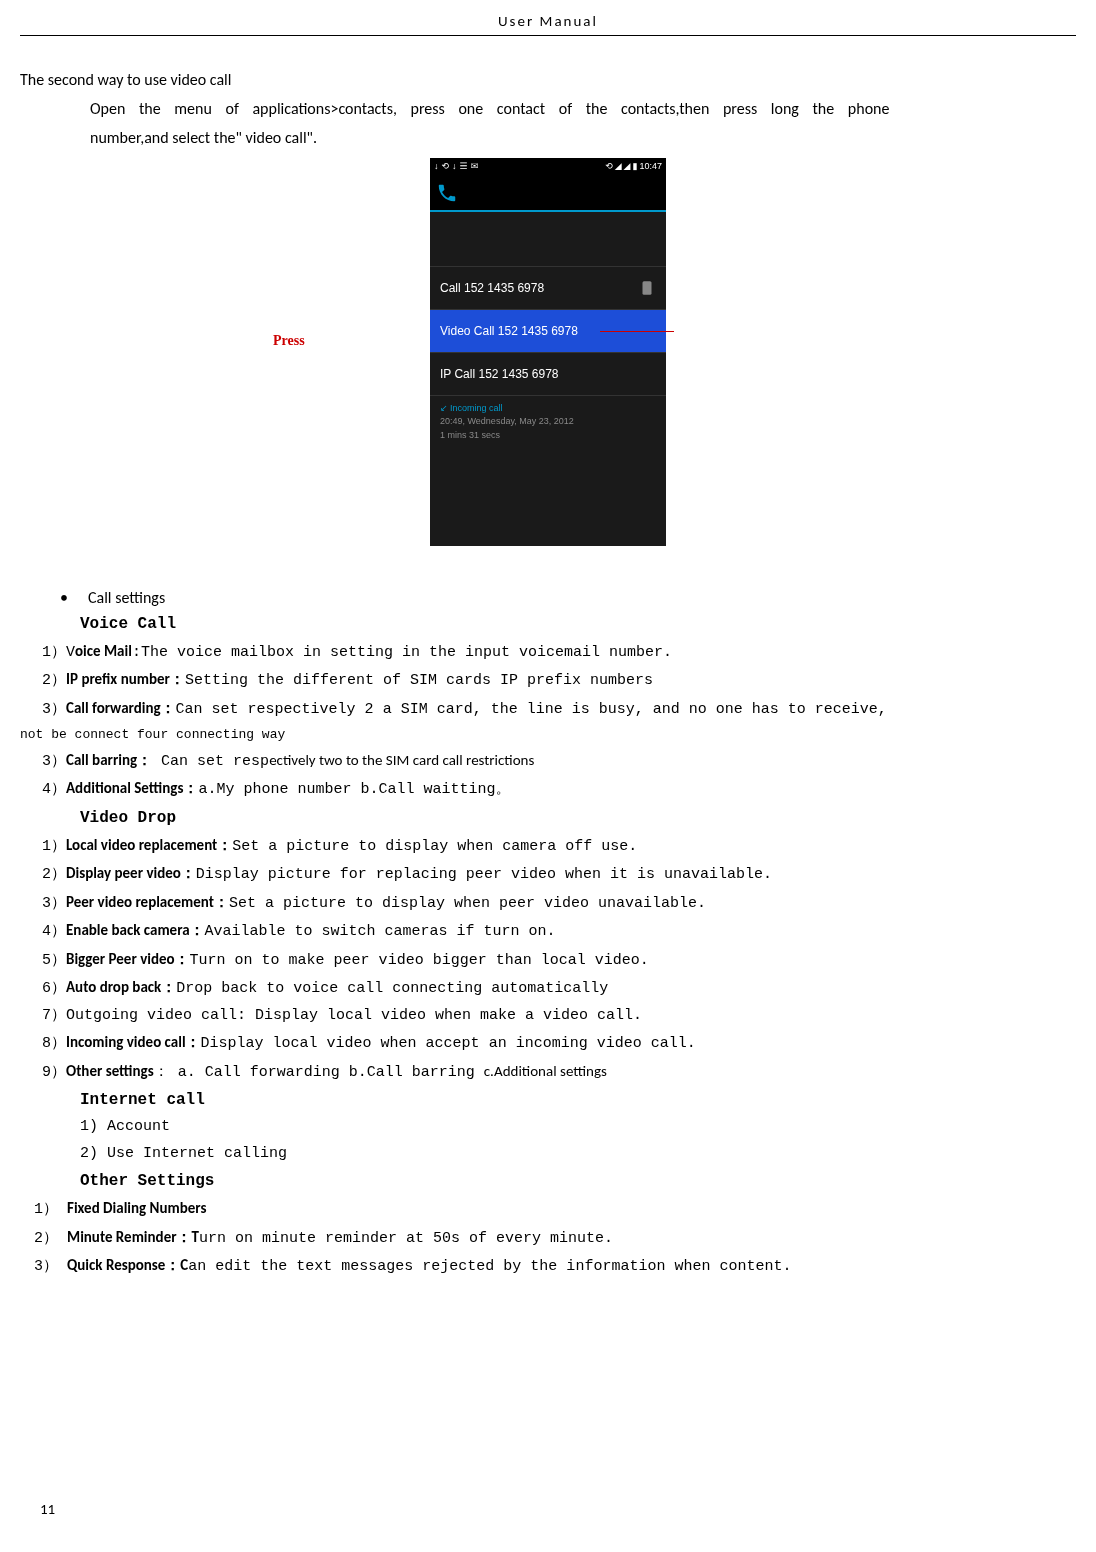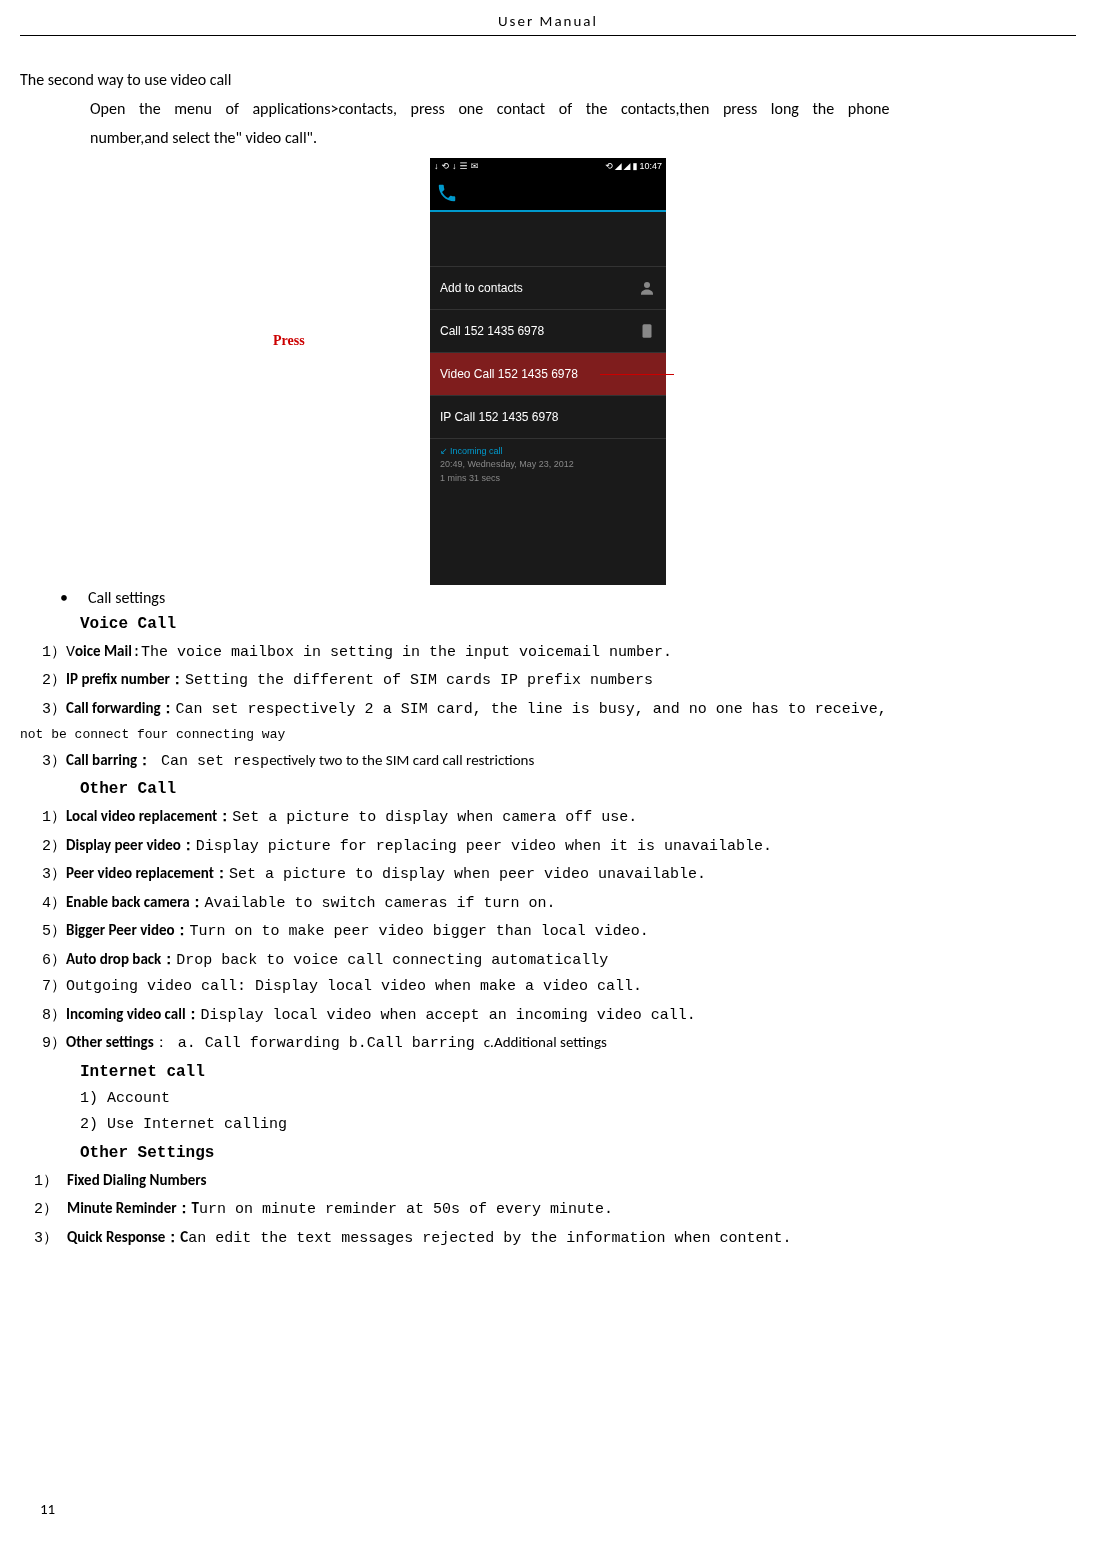--- a/index.html
+++ b/index.html
@@ -90,21 +90,21 @@
       color: #fff;
       font-size: 12px;
       padding: 12px 10px;
       border-top: 1px solid #333;
       display: flex;
       justify-content: space-between;
       align-items: center;
       position: relative;
     }
     .menu-row.highlight {
-      background: #7f1d1d;
+      background: #1d4ed8;
     }
     .side-icon {
       width: 18px;
       height: 18px;
     }
     .call-info {
       background: #1a1a1a;
       padding: 6px 10px 30px 10px;
       font-size: 9px;
       color: #888;
@@ -219,27 +219,20 @@
         <span>10:47</span>
       </div>
     </div>
     <div class="phone-icon-bar">
       <svg class="phone-call-icon" viewBox="0 0 24 24">
         <path d="M6.6 10.8c1.4 2.8 3.8 5.1 6.6 6.6l2.2-2.2c.3-.3.7-.4 1-.2 1.1.4 2.3.6 3.6.6.6 0 1 .4 1 1V20c0 .6-.4 1-1 1C10.6 21 3 13.4 3 4c0-.6.4-1 1-1h3.5c.6 0 1 .4 1 1 0 1.2.2 2.4.6 3.6.1.4 0 .8-.2 1l-2.3 2.2z"></path>
       </svg>
     </div>
     <div class="blank-dark"></div>
     <div class="menu-row">
-      <span>Add to contacts</span>
-      <svg class="side-icon" viewBox="0 0 24 24" fill="#888">
-        <circle cx="12" cy="8" r="4"></circle>
-        <path d="M4 20c0-4 4-6 8-6s8 2 8 6v1H4z"></path>
-      </svg>
-    </div>
-    <div class="menu-row">
       <span>Call 152 1435 6978</span>
       <svg class="side-icon" viewBox="0 0 24 24" fill="#888">
         <rect x="6" y="3" width="12" height="18" rx="2"></rect>
       </svg>
     </div>
     <div class="menu-row highlight">
       <span>Video Call 152 1435 6978</span>
       <div class="arrow-line" style="left:170px; width:74px;"></div>
     </div>
     <div class="menu-row">
@@ -262,22 +255,23 @@
   </div>
 </div>
 
 <div class="sub-heading">Voice Call</div>
 
 <div class="numbered-line"><span>1）V</span><span class="bold">oice Mail</span><span class="regular-text">:The voice mailbox in setting in the input voicemail number.</span></div>
 <div class="numbered-line"><span>2）</span><span class="bold">IP prefix number：</span><span class="regular-text">Setting the different of SIM cards IP prefix numbers</span></div>
 <div class="numbered-line"><span>3）</span><span class="bold">Call forwarding：</span><span class="regular-text">Can set respectively 2 a SIM card, the line is busy, and no one has to receive,</span></div>
 <div class="wrap-line">not be connect four connecting way</div>
 <div class="numbered-line"><span>3）</span><span class="bold">Call barring：</span><span class="regular-text"> Can set resp</span><span class="sans-text">ectively two to the SIM card call restrictions</span></div>
-
-<div class="sub-heading">Other Call</div>
+<div class="numbered-line"><span>4）</span><span class="bold">Additional Settings：</span><span class="regular-text">a.My phone number b.Call waitting。</span></div>
+
+<div class="sub-heading">Video Drop</div>
 
 <div class="numbered-line"><span>1）</span><span class="bold">Local video replacement：</span><span class="regular-text">Set a picture to display when camera off use.</span></div>
 <div class="numbered-line"><span>2）</span><span class="bold">Display peer video：</span><span class="regular-text">Display picture for replacing peer video when it is unavailable.</span></div>
 <div class="numbered-line"><span>3）</span><span class="bold">Peer video replacement：</span><span class="regular-text">Set a picture to display when peer video unavailable.</span></div>
 <div class="numbered-line"><span>4）</span><span class="bold">Enable back camera：</span><span class="regular-text">Available to switch cameras if turn on.</span></div>
 <div class="numbered-line"><span>5）</span><span class="bold">Bigger Peer video：</span><span class="regular-text">Turn on to make peer video bigger than local video.</span></div>
 <div class="numbered-line"><span>6）</span><span class="bold">Auto drop back：</span><span class="regular-text">Drop back to voice call connecting automatically</span></div>
 <div class="numbered-line"><span>7）</span><span class="regular-text">Outgoing video call: Display local video when make a video call.</span></div>
 <div class="numbered-line"><span>8）</span><span class="bold">Incoming video call：</span><span class="regular-text">Display local video when accept an incoming video call.</span></div>
 <div class="numbered-line"><span>9）</span><span class="bold sans-text">Other settings</span><span class="regular-text">：  a. Call forwarding  b.Call barring  </span><span class="sans-text">c.Additional settings</span></div>

